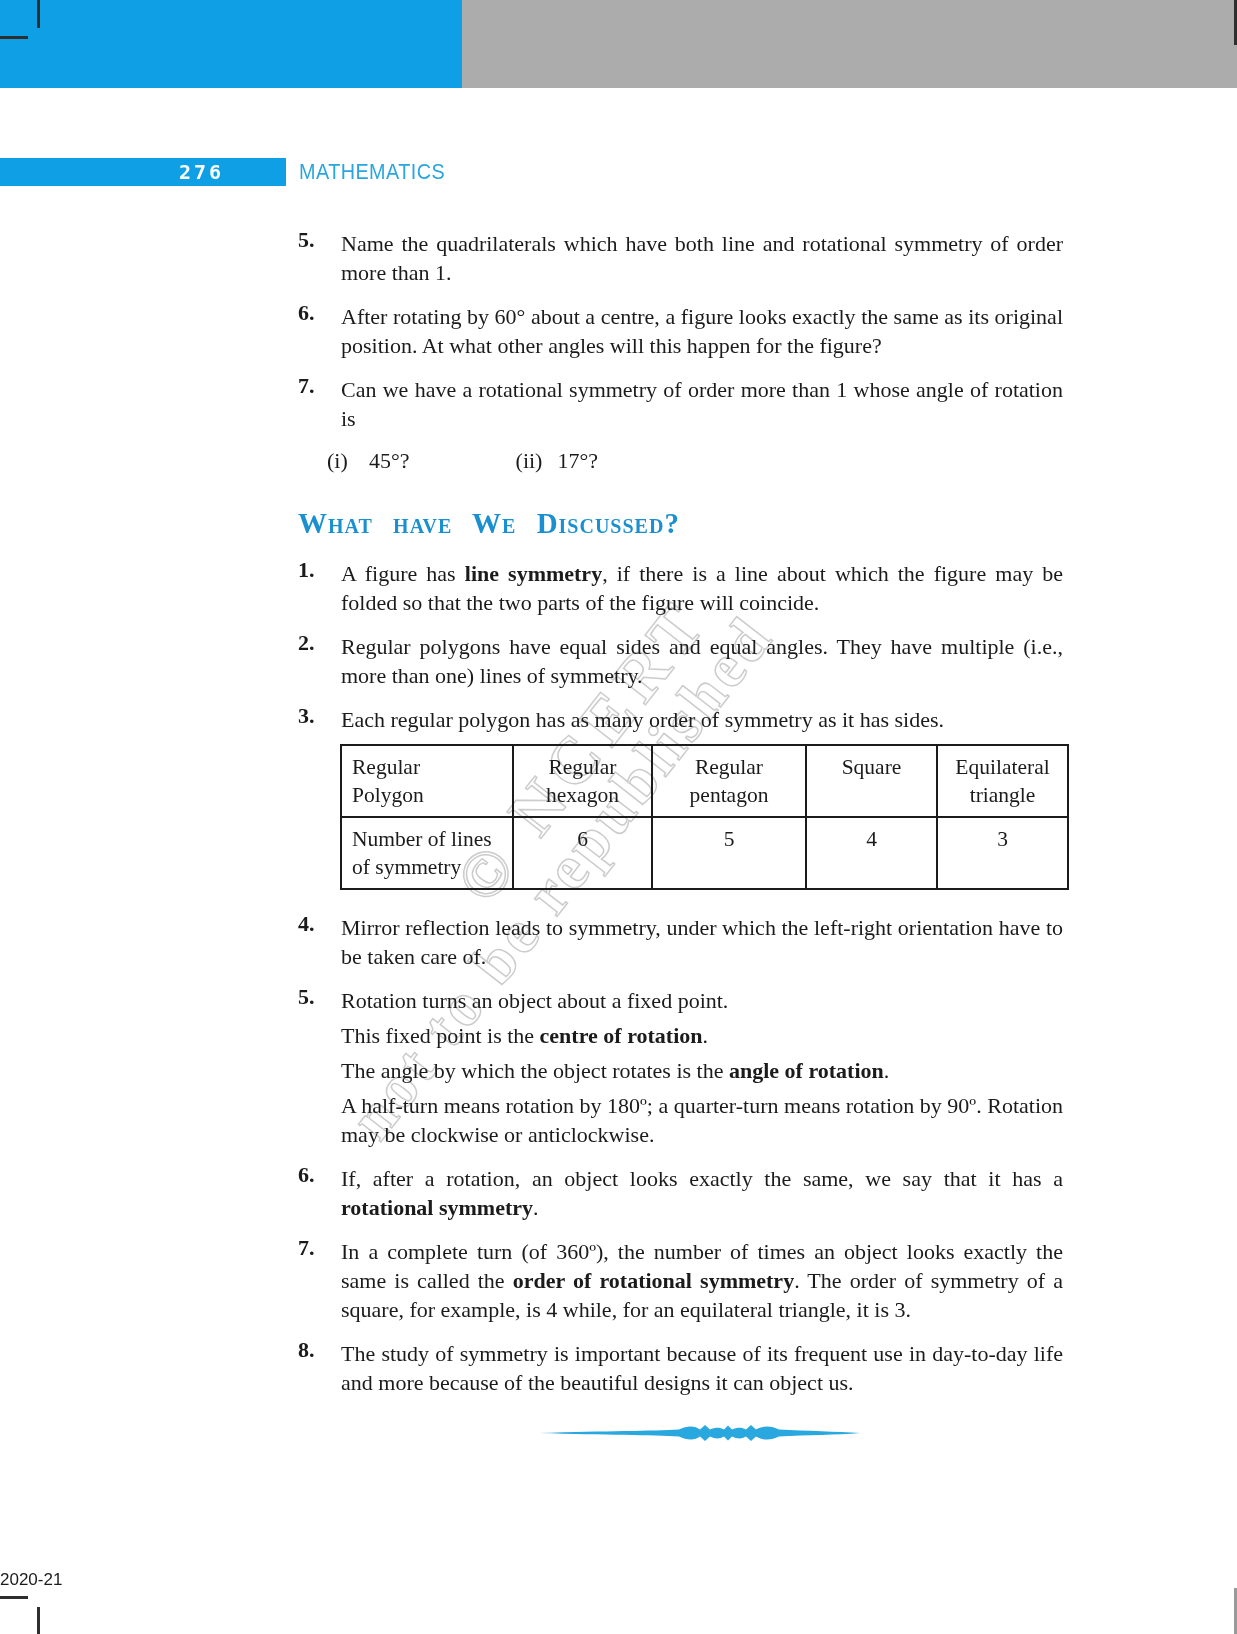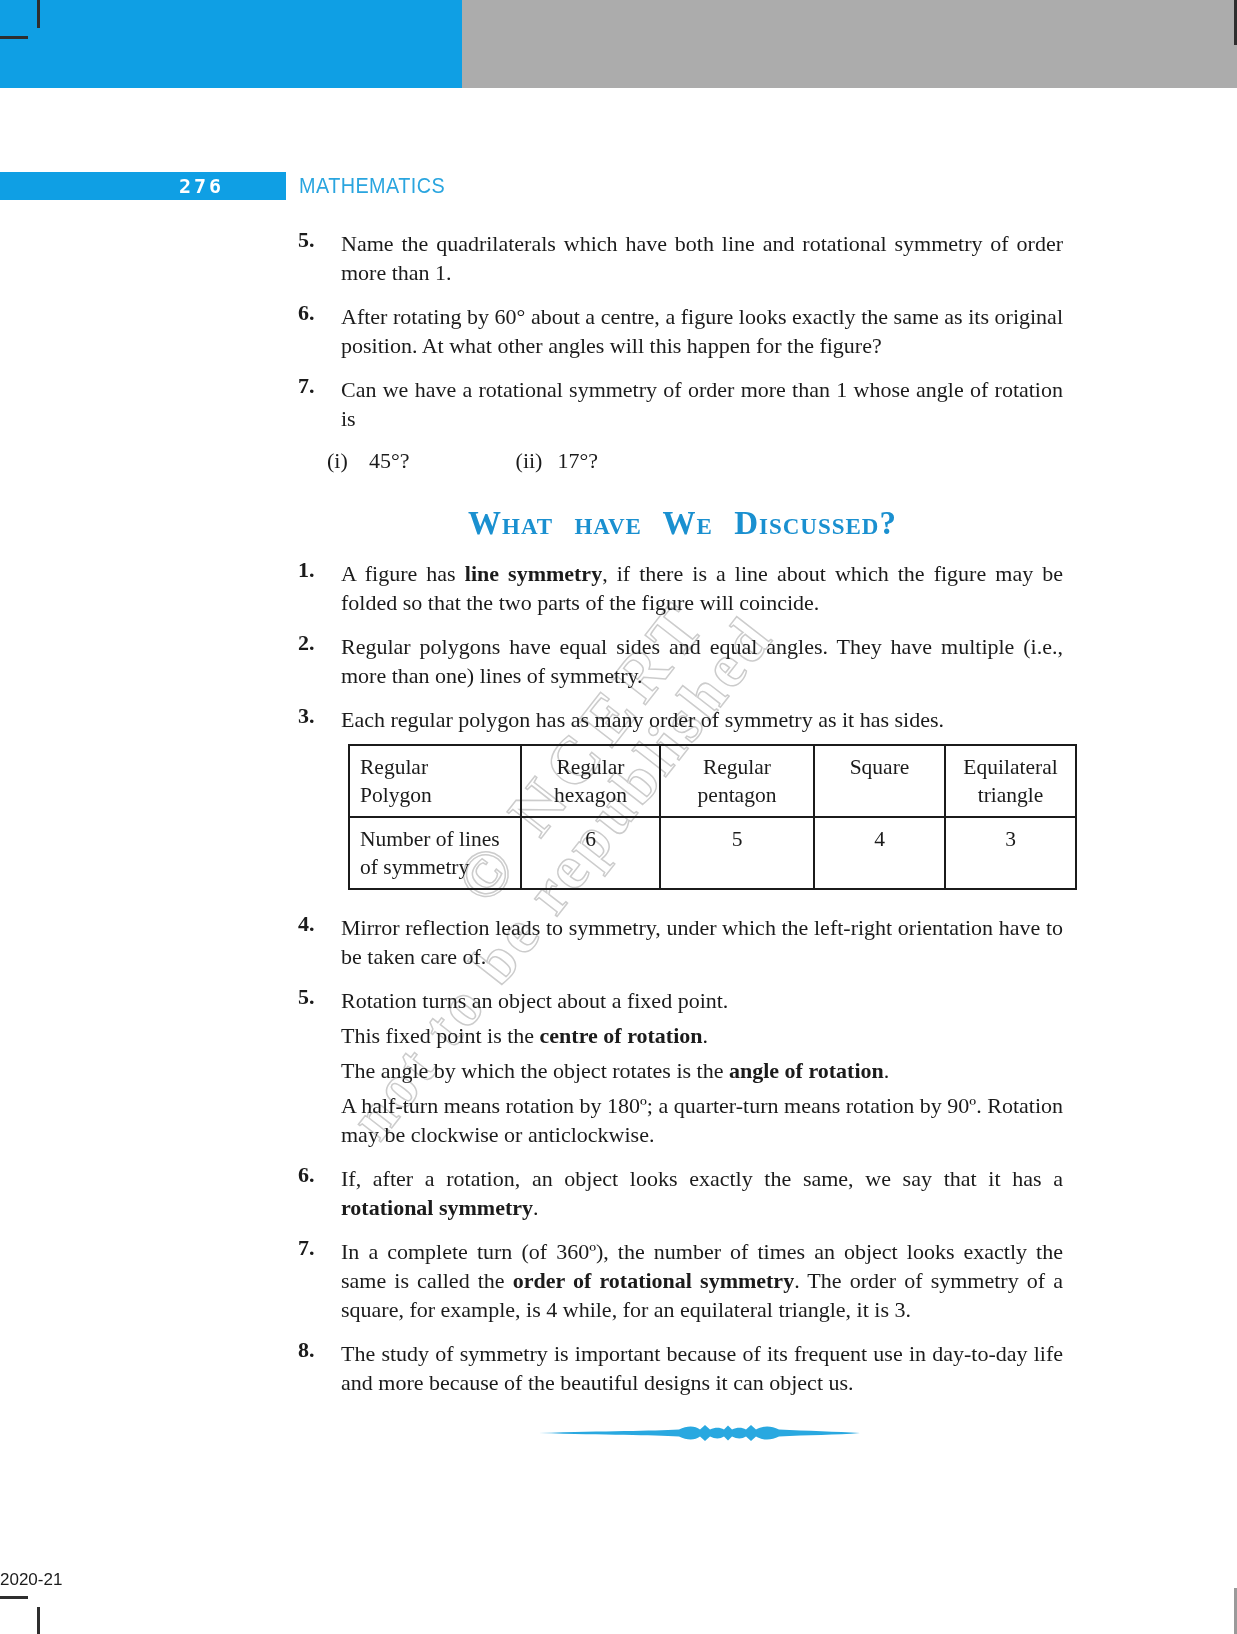--- a/index.html
+++ b/index.html
@@ -17,21 +17,21 @@
   
   .mark { position:absolute; background:#2e2e2e; }
   .mark-tl-v { left:37px; top:0; width:3px; height:28px; }
   .mark-tl-h { left:0; top:36px; width:28px; height:3px; }
   .mark-tr-v { right:0; top:0; width:3px; height:45px; }
   .mark-bl-h { left:0; top:1596px; width:28px; height:3px; }
   .mark-bl-v { left:37px; top:1607px; width:3px; height:27px; }
   .mark-br-v { right:0; top:1588px; width:3px; height:46px; background:#9a9a9a; }
 
   
-  .header-bar { position:absolute; top:172px; left:0; height:28px; display:flex; align-items:stretch; }
+  .header-bar { position:absolute; top:158px; left:0; height:28px; display:flex; align-items:stretch; }
   .page-num-box {
     width:286px; background:var(--bar_blue,#0f9fe4); color:#fff;
     display:flex; align-items:center; justify-content:flex-end; padding-right:62px; box-sizing:border-box;
     font-family:"DejaVu Sans Mono", monospace; font-weight:bold; font-size:20px; letter-spacing:3px;
   }
   .book-title {
     display:flex; align-items:center; margin-left:13px;
     color:var(--title_blue,#2aa5df); font-family:"Liberation Sans", sans-serif;
     font-size:22px; letter-spacing:0.5px; transform:scaleX(0.9); transform-origin:left center;
   }
@@ -54,26 +54,26 @@
   .item .body p + p { margin-top:6px; }
   .b { font-weight:bold; }
 
   .options-row { display:flex; margin:9px 0 0 0; }
   .opt { display:flex; }
   .opt1 { margin-left:29px; }
   .opt2 { margin-left:106px; }
   .opt-label { width:42px; }
 
   .discussed-heading {
-    margin:30px 0 14px 0; text-align:center; line-height:36px;
-    font-variant:small-caps; font-weight:bold; font-size:33px;
+    margin:30px 0 14px 0; line-height:36px;
+    font-variant:small-caps; font-weight:bold; font-size:29px;
     color:var(--heading_blue,#1a90d0); letter-spacing:1px; word-spacing:12px;
   }
 
-  table.sym { border-collapse:collapse; margin:10px 0 12px 11px; width:727px; table-layout:fixed; }
+  table.sym { border-collapse:collapse; margin:10px 0 12px 3px; width:727px; table-layout:fixed; }
   table.sym td {
     border:2px solid #1b1b1b; padding:7px 10px; vertical-align:top;
     font-size:21.5px; line-height:28px; text-align:center; white-space:pre-line;
   }
   table.sym td.first { text-align:left; }
 
   
   .divider { position:absolute; left:537px; top:1420px; width:325px; height:26px; z-index:1; }
 
   .footer {

